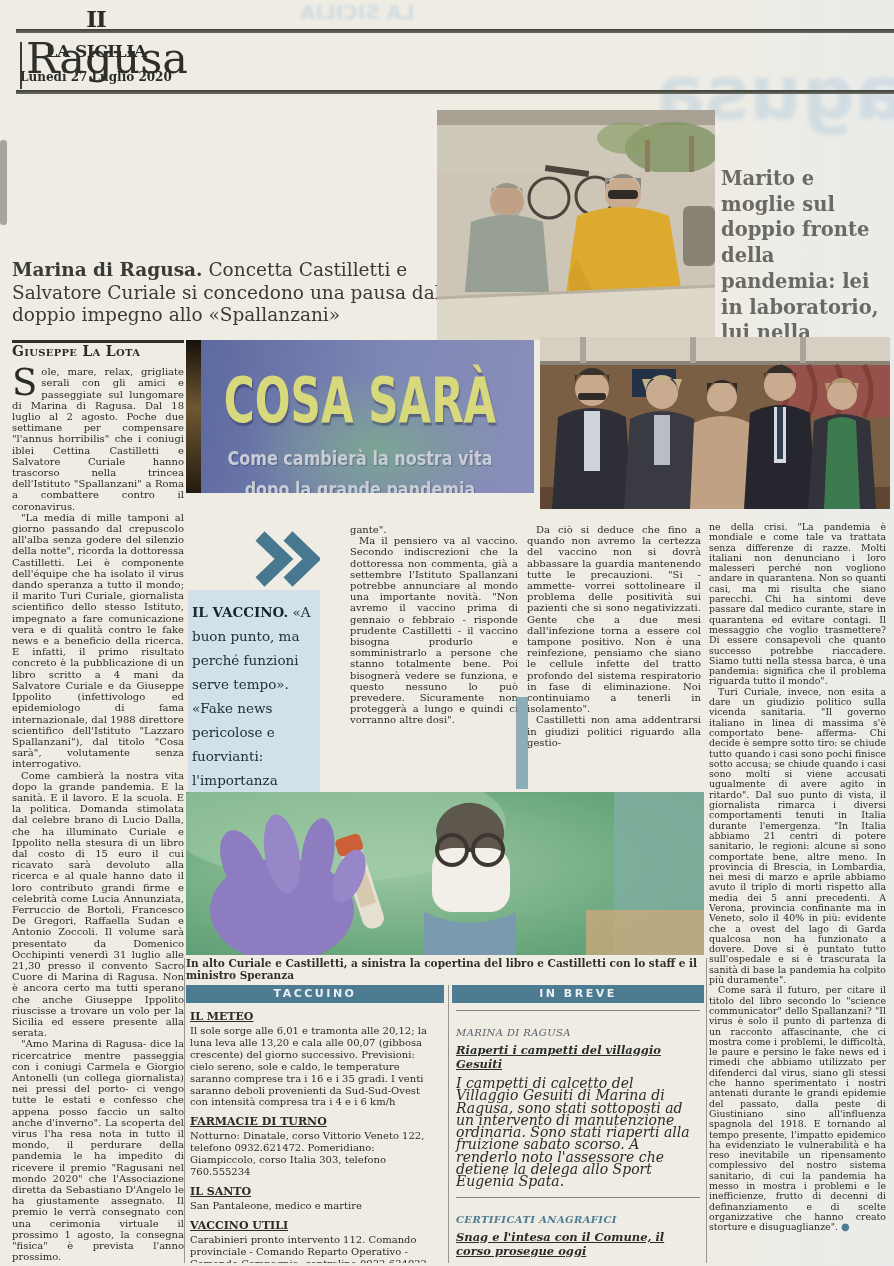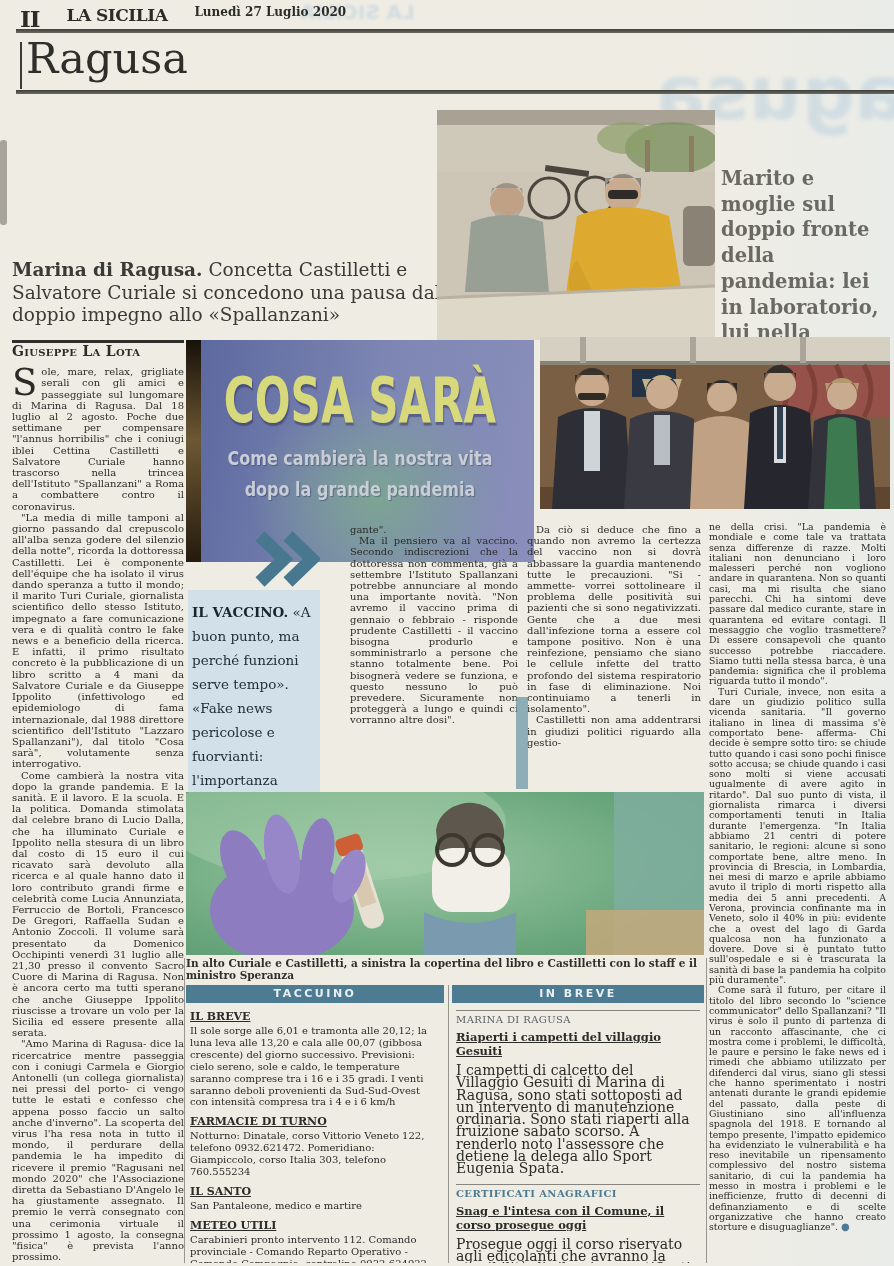--- a/index.html
+++ b/index.html
@@ -1,21 +1,21 @@
 <!DOCTYPE html>
 <html lang="it"><head>
 <meta charset="utf-8">
 <style>
   html,body{margin:0;padding:0;background:#d8d5cd;}
   .page{position:relative;width:894px;height:1266px;margin:0 auto;overflow:hidden;
         background:linear-gradient(90deg,#efece4 0%,#efece4 78%,#eaece9 100%);
         font-family:"DejaVu Serif",serif;color:#2b2b28;}
   .abs{position:absolute;}
   
-  .masthead{top:5px;left:20px;display:flex;align-items:flex-start;gap:27px;}
+  .masthead{top:5px;left:20px;display:flex;align-items:center;gap:9px;flex-direction:column;}
   .pagenum{font-size:23px;font-weight:bold;letter-spacing:-1px;}
   .brand{font-size:17px;font-weight:bold;letter-spacing:-0.5px;}
   .mastdate{font-size:12px;font-weight:600;}
   .rule-thick{left:16px;right:0;height:4px;background:linear-gradient(#3f3f3a,#6b6b64);}
   .r1{top:29px;} .r2{top:90px;}
   .section-vline{left:20px;top:42px;width:2px;height:47px;background:#3c3c37;}
   .section-title{left:26px;top:33px;font-size:43px;font-weight:500;color:#2e2e2a;}
   
   .ghost{color:#b7cedd;opacity:.5;filter:blur(2px);transform:scaleX(-1);font-family:"DejaVu Sans",sans-serif;font-weight:bold;pointer-events:none;}
   .ghost-ragusa{left:655px;top:50px;font-size:74px;}
@@ -40,21 +40,21 @@
           font-variant:small-caps;font-weight:bold;font-size:14px;letter-spacing:.3px;}
   p.drop::first-letter{float:left;font-size:37px;line-height:29px;padding:2px 4px 0 0;font-weight:500;}
   .endmark{color:#4d7c92;font-size:10px;}
   
   .pullzone{left:188px;top:528px;width:132px;}
   .chev{position:absolute;right:0;top:2px;}
   .pullbox{margin-top:62px;background:#d2e0e9;padding:10px 6px 12px 4px;
            font-size:13.5px;line-height:1.78;color:#20313a;font-weight:500;}
   .pullbox b{font-weight:bold;color:#17262e;}
   
-  .cover{left:186px;top:340px;width:348px;height:222px;overflow:hidden;
+  .cover{left:186px;top:340px;width:348px;height:153px;overflow:hidden;
          background:radial-gradient(ellipse at 55% 72%,#7ca493 0%,rgba(124,164,147,0) 48%),
                     linear-gradient(100deg,#5a679e,#7e87b4 55%,#8a8eba);}
   .cover-strip{position:absolute;left:0;top:0;width:15px;height:100%;
                background:linear-gradient(#17110a,#6d5833 45%,#241a0f);}
   .cover-title{margin-top:24px;text-align:center;font-family:"DejaVu Sans",sans-serif;
                font-weight:bold;font-size:43px;color:#d7d97c;transform:scale(.98,1.45);
                transform-origin:center top;text-shadow:1px 2px 1px rgba(40,40,80,.45);}
   .cover-sub{margin-top:30px;text-align:center;font-family:"DejaVu Sans",sans-serif;
              font-weight:bold;font-size:16.5px;line-height:1.55;color:#c9ced6;
              transform:scale(.97,1.18);transform-origin:center top;
@@ -69,21 +69,21 @@
   
   .box{top:985px;height:278px;overflow:hidden;}
   .box-taccuino{left:186px;width:258px;}
   .box-inbreve{left:452px;width:252px;}
   .boxbar{height:18px;background:#4d7c92;color:#e9eff3;text-align:center;line-height:18px;
           font-family:"DejaVu Sans",sans-serif;font-size:11px;font-weight:bold;letter-spacing:2.5px;}
   .boxbody{padding:7px 4px 0 4px;}
   .tac-item{margin-bottom:7px;}
   .tac-head{font-size:11px;font-weight:bold;text-decoration:underline;margin-bottom:2px;}
   .tac-body{font-size:10px;line-height:11.9px;}
-  .ib-item{border-top:1px solid #87857e;padding-top:3px;margin-bottom:9px;}
+  .ib-item{border-top:1px solid #87857e;padding-top:16px;margin-bottom:9px;font-style:italic;}
   .ib-kicker{font-size:10px;letter-spacing:.4px;color:#5a6068;margin-bottom:5px;}
   .ib-kicker.teal{color:#4d7c92;font-weight:bold;}
   .ib-head{font-size:11.5px;font-weight:bold;text-decoration:underline;margin-bottom:6px;}
   .ib-body{font-size:14px;line-height:12.3px;}
   .vrule{width:1px;background:#97958d;}
   .vr1{left:184px;top:958px;height:305px;}
   .vr2{left:448px;top:985px;height:278px;}
   .vr3{left:706px;top:958px;height:305px;}
 </style>
 </head>
@@ -254,33 +254,33 @@
       <ellipse cx="163" cy="84" rx="14" ry="28" fill="#9786c8" transform="rotate(22 163 84)"></ellipse>
     </svg>
   </div>
 
   <div class="abs caption">In alto Curiale e Castilletti, a sinistra la copertina del libro e Castilletti con lo staff e il ministro Speranza</div>
 
   <div class="abs box box-taccuino">
     <div class="boxbar">TACCUINO</div>
     <div class="boxbody">
       <div class="tac-item">
-        <div class="tac-head">IL BREVE</div>
+        <div class="tac-head">IL METEO</div>
         <div class="tac-body">Il sole sorge alle 6,01 e tramonta alle 20,12; la luna leva alle 13,20 e cala alle 00,07 (gibbosa crescente) del giorno successivo. Previsioni: cielo sereno, sole e caldo, le temperature saranno comprese tra i 16 e i 35 gradi. I venti saranno deboli provenienti da Sud-Sud-Ovest con intensità compresa tra i 4 e i 6 km/h</div>
       </div>
       <div class="tac-item">
         <div class="tac-head">FARMACIE DI TURNO</div>
         <div class="tac-body">Notturno: Dinatale, corso Vittorio Veneto 122, telefono 0932.621472. Pomeridiano: Giampiccolo, corso Italia 303, telefono 760.555234</div>
       </div>
       <div class="tac-item">
         <div class="tac-head">IL SANTO</div>
         <div class="tac-body">San Pantaleone, medico e martire</div>
       </div>
       <div class="tac-item">
-        <div class="tac-head">METEO UTILI</div>
+        <div class="tac-head">VACCINO UTILI</div>
         <div class="tac-body">Carabinieri pronto intervento 112. Comando provinciale - Comando Reparto Operativo - Comando Compagnia: centralino 0932-624922, 0932-621010; Comando Stazione Ragusa Ibla: 0932-621152</div>
       </div>
     </div>
   </div>
 
   <div class="abs box box-inbreve">
     <div class="boxbar">IN BREVE</div>
     <div class="boxbody">
       <div class="ib-item">
         <div class="ib-kicker">MARINA DI RAGUSA</div>

